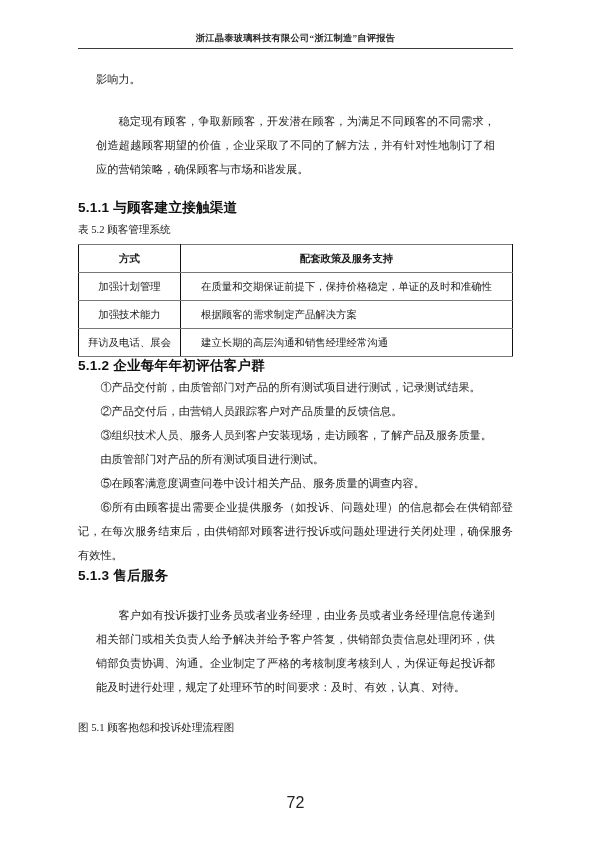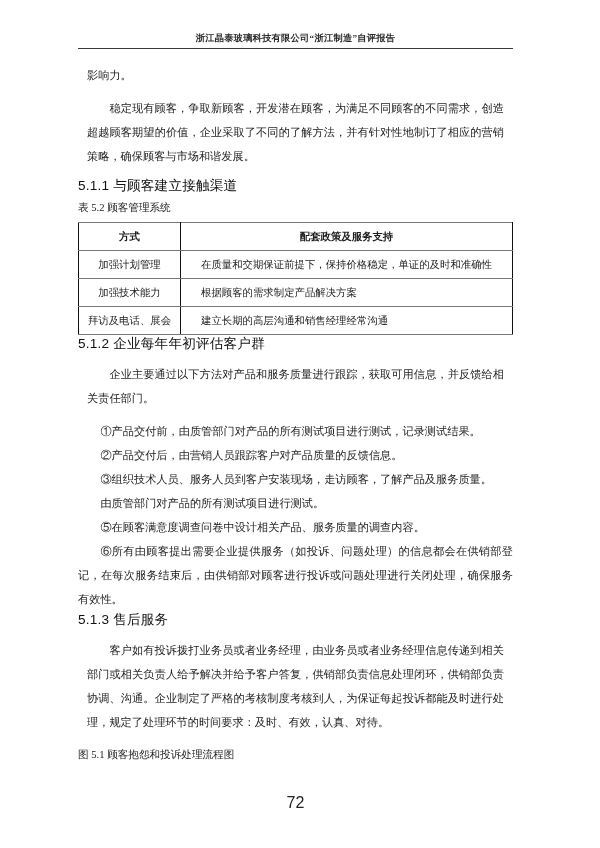--- a/index.html
+++ b/index.html
@@ -42,21 +42,21 @@
   .header-rule {
     margin-top: 4px;
     border-bottom: 1.4px solid #3a3a3a;
   }
 
   
   .body-block {
     margin-top: 14px;
   }
   p.para {
-    margin: 9px;
+    margin: 18px;
     font-size: 11.2px;
     line-height: 24px;
     text-align: justify;
     text-justify: inter-ideograph;
     color: #1d1d1d;
   }
   p.indent {
     text-indent: 2em;
   }
   p.list-item {
@@ -66,21 +66,21 @@
     text-align: justify;
     text-indent: 2em;
     color: #1d1d1d;
   }
 
   
   h3.section-heading {
     margin: 0;
     font-family: "Liberation Sans", "DejaVu Sans", sans-serif;
     font-size: 13.6px;
-    font-weight: normal;
+    font-weight: bold;
     color: #111111;
     letter-spacing: 0.2px;
   }
   .h-511 { margin-top: 22px; margin-bottom: 12px; }
   .h-512 { margin-top: 26px; margin-bottom: 12px; }
   .h-513 { margin-top: 26px; margin-bottom: 12px; }
 
   
   .table-caption,
   .figure-caption {
@@ -179,21 +179,20 @@
           <td class="col-policy">根据顾客的需求制定产品解决方案</td>
         </tr>
         <tr>
           <td class="col-method">拜访及电话、展会</td>
           <td class="col-policy">建立长期的高层沟通和销售经理经常沟通</td>
         </tr>
       </tbody>
     </table>
 
     <h3 class="section-heading h-512">5.1.2 企业每年年初评估客户群</h3>
-    <p class="para indent">企业主要通过以下方法对产品和服务质量进行跟踪，获取可用信息，并反馈给相关责任部门。</p>
     <p class="list-item">①产品交付前，由质管部门对产品的所有测试项目进行测试，记录测试结果。</p>
     <p class="list-item">②产品交付后，由营销人员跟踪客户对产品质量的反馈信息。</p>
     <p class="list-item">③组织技术人员、服务人员到客户安装现场，走访顾客，了解产品及服务质量。</p>
     <p class="list-item">由质管部门对产品的所有测试项目进行测试。</p>
     <p class="list-item">⑤在顾客满意度调查问卷中设计相关产品、服务质量的调查内容。</p>
     <p class="list-item">⑥所有由顾客提出需要企业提供服务（如投诉、问题处理）的信息都会在供销部登记，在每次服务结束后，由供销部对顾客进行投诉或问题处理进行关闭处理，确保服务有效性。</p>
 
     <h3 class="section-heading h-513">5.1.3 售后服务</h3>
     <p class="para indent">客户如有投诉拨打业务员或者业务经理，由业务员或者业务经理信息传递到相关部门或相关负责人给予解决并给予客户答复，供销部负责信息处理闭环，供销部负责协调、沟通。企业制定了严格的考核制度考核到人，为保证每起投诉都能及时进行处理，规定了处理环节的时间要求：及时、有效，认真、对待。</p>
 

